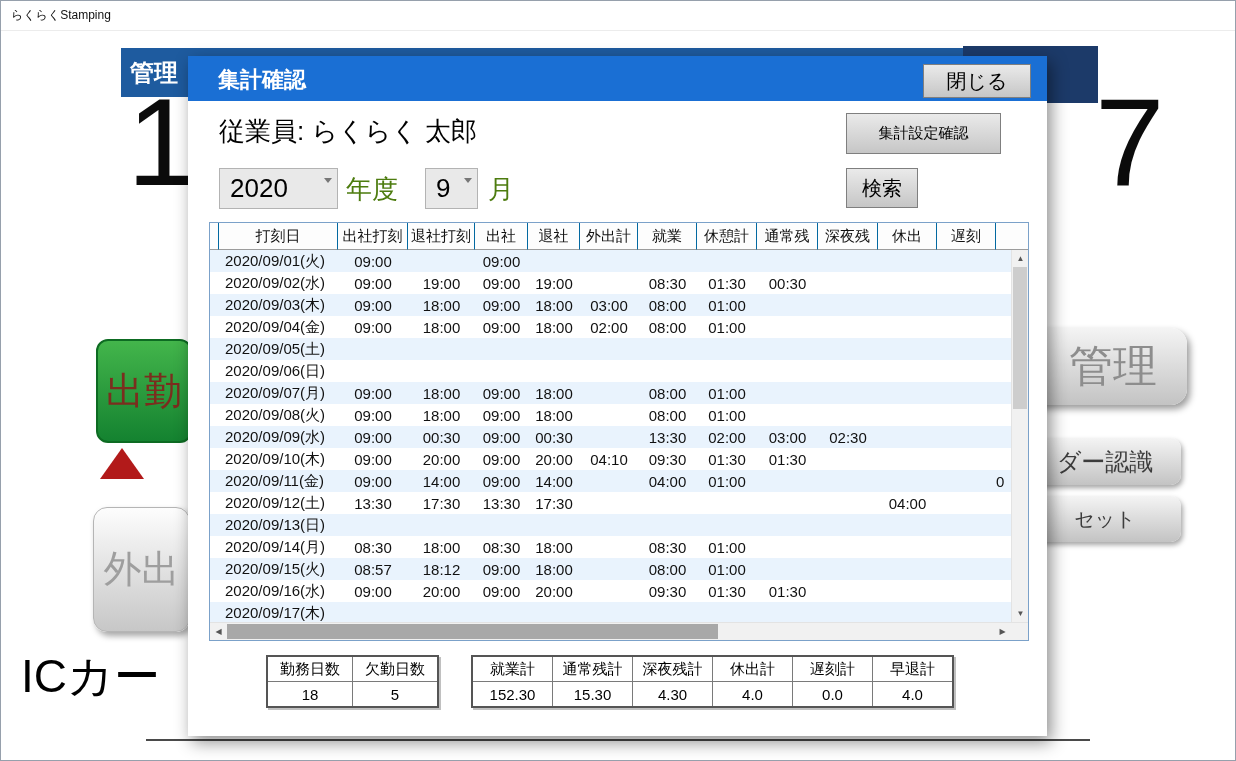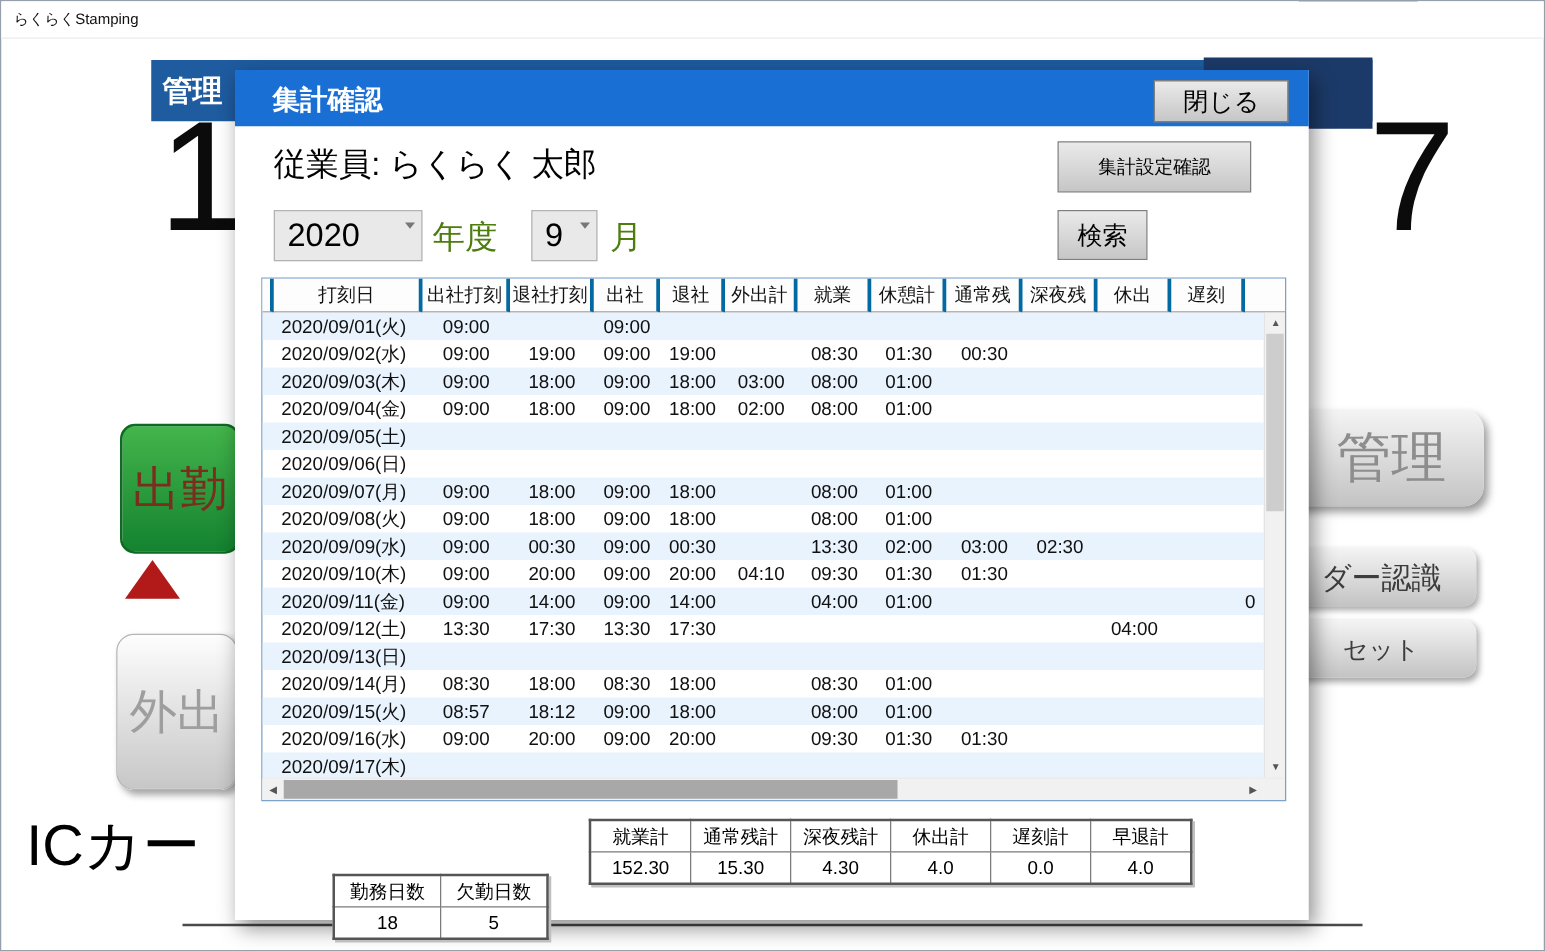--- a/index.html
+++ b/index.html
@@ -59,21 +59,21 @@
   .chev{position:absolute;right:5px;top:9px;width:0;height:0;
         border-left:4px solid transparent;border-right:4px solid transparent;border-top:5px solid #777;}
   .unit{position:absolute;font-size:26px;color:#4d7c0f;top:116px;}
   .unit-year{left:158px;}
   .unit-month{left:300px;}
   .search-btn{position:absolute;left:658px;top:112px;width:72px;height:40px;font-size:20px;}
   
   .grid{position:absolute;left:21px;top:166px;width:820px;height:419px;border:1px solid #7ba1c9;
         box-sizing:border-box;display:flex;flex-direction:column;background:#fff;}
   .att-head{display:flex;height:27px;flex:none;background:#fdfdfd;}
-  .hcell{border-right:3px solid #0369a1;border-bottom:1px solid #9c9c9c;display:flex;align-items:center;
+  .hcell{border-right:1px solid #0369a1;border-bottom:1px solid #9c9c9c;display:flex;align-items:center;
          justify-content:center;font-size:15px;color:#111;box-sizing:border-box;flex:none;overflow:hidden;white-space:nowrap;}
   .hcell.strip{width:9px;}
   .hcell.last{flex:1;border-right:none;}
   .att-mid{flex:1;display:flex;overflow:hidden;}
   .att-body{flex:1;overflow:hidden;}
   .brow{display:flex;height:22px;}
   .brow.alt{background:#e9f3fd;}
   .bcell{flex:none;display:flex;align-items:center;justify-content:center;font-size:15px;color:#111;
          white-space:nowrap;overflow:hidden;box-sizing:border-box;}
   .bcell.strip{width:9px;}
@@ -87,21 +87,21 @@
   .vthumb{position:absolute;left:1px;right:1px;top:0;height:42%;background:#cdcdcd;}
   .att-bottom{flex:none;height:17px;display:flex;border-top:1px solid #e3e3e3;box-sizing:content-box;}
   .hscroll{flex:1;display:flex;background:#f1f1f1;}
   .htrack{flex:1;position:relative;}
   .hthumb{position:absolute;top:1px;bottom:1px;left:0;width:64%;background:#a8a8a8;}
   .corner{width:17px;flex:none;background:#f1f1f1;}
   
   .summary{position:absolute;border-collapse:collapse;background:#fff;box-shadow:2px 2px 0 #c0c0c0;border:2px solid #555;}
   .summary th,.summary td{border:1px solid #7a7a7a;font-size:15px;font-weight:normal;text-align:center;
                           height:22px;padding:1px 4px;color:#000;white-space:nowrap;}
-  .summary-days{left:78px;top:599px;margin-top:44px;}
+  .summary-days{left:78px;top:599px;}
   .summary-days th,.summary-days td{width:76px;}
   .summary-totals{left:283px;top:599px;}
   .summary-totals th,.summary-totals td{width:71px;}
 </style>
 </head>
 <body>
 
 <div class="screen">
 
   <div class="titlebar">

